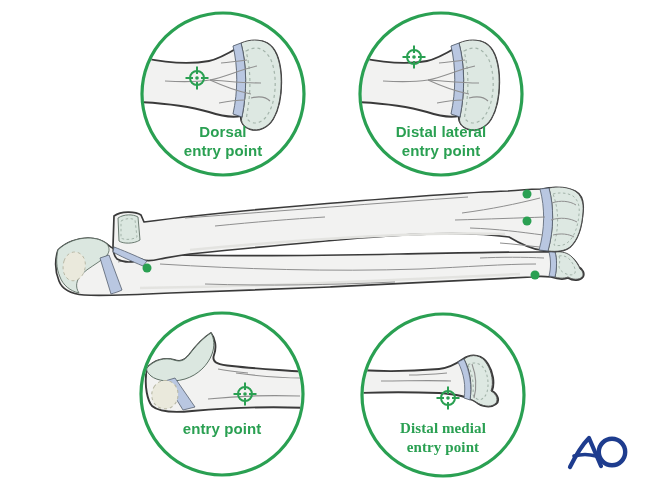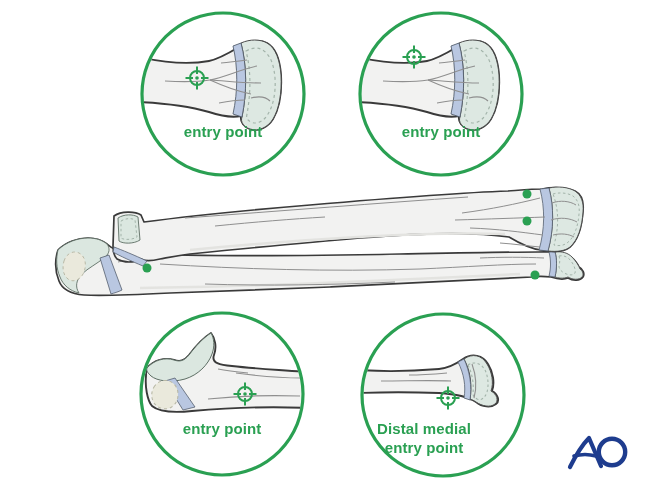--- a/index.html
+++ b/index.html
@@ -16,21 +16,21 @@
     width:220px;
     text-align:center;
     font:600 15px/19px "Liberation Sans",sans-serif;
     color:#2aa052;
     letter-spacing:.1px;
   }
   .cap span{display:block;}
   .cap-tl{left:113px;top:122px;}
   .cap-tr{left:331px;top:122px;}
   .cap-bl{left:112px;top:419px;}
-  .cap-br{left:314px;top:419px;}
+  .cap-br{left:333px;top:419px;font-family:Liberation Serif, serif;}
 </style>
 </head>
 <body>
 
 <div class="stage">
 
   <svg class="art" width="665" height="493" viewBox="0 0 665 493">
     <defs>
       <clipPath id="clipTL">
           <circle cx="223" cy="94" r="79.5"></circle>
@@ -215,23 +215,25 @@
     </g>
 
     <g role="img" fill="none" stroke="#1e3c8e" stroke-linecap="round" stroke-linejoin="round" aria-label="AO">
       <path d="M 570,467 C 576,455 583,444 589,438 L 601,466" stroke-width="4.2"></path>
       <path d="M 574,456 C 581,454 589,454 596,456" stroke-width="3.6"></path>
       <circle cx="612" cy="452" r="13.2" stroke-width="4.4"></circle>
     </g>
   </svg>
 
   <div class="cap cap-tl">
+    <span>Dorsal</span>
     <span>entry point</span>
   </div>
   <div class="cap cap-tr">
+    <span>Distal lateral</span>
     <span>entry point</span>
   </div>
   <div class="cap cap-bl">
     <span>entry point</span>
   </div>
   <div class="cap cap-br">
     <span>Distal medial</span>
     <span>entry point</span>
   </div>
 

